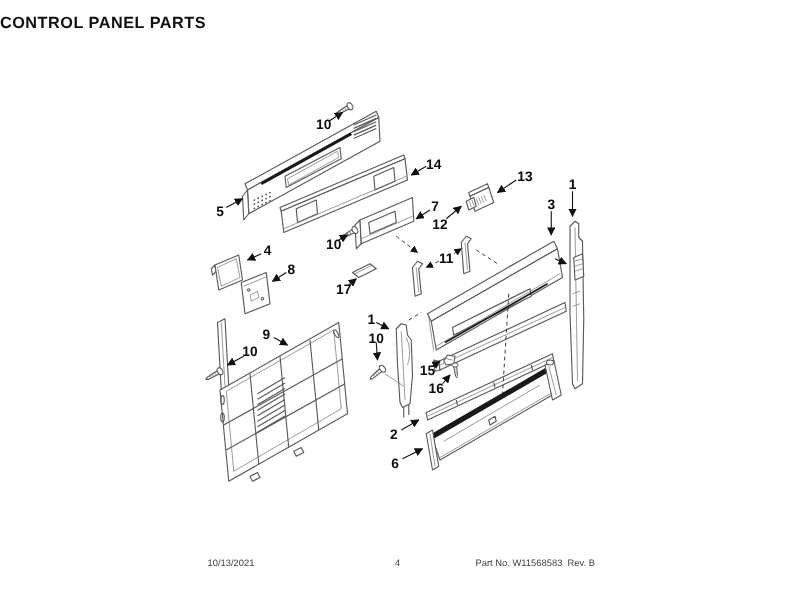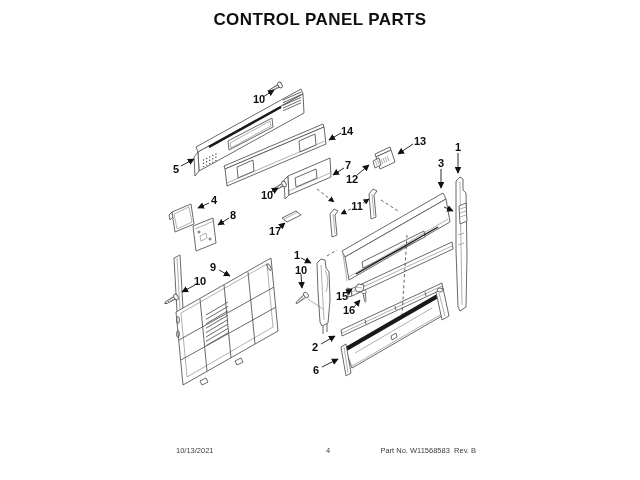--- a/index.html
+++ b/index.html
@@ -1,28 +1,28 @@
 <!DOCTYPE html>
 <html><head>
 <meta charset="utf-8">
 <style>
   html,body{margin:0;padding:0;background:#fff;}
   .page{position:relative;width:640px;height:480px;background:#fff;overflow:hidden;
         font-family:"Liberation Sans",sans-serif;}
-  .title{position:absolute;top:10px;left:0;right:0;text-align:center;margin:0;
-         font-size:17px;font-weight:bold;letter-spacing:.4px;color:#101010;}
+  .title{position:absolute;top:10px;left:0;right:0;margin:0;
+         font-size:13px;font-weight:bold;letter-spacing:.4px;color:#101010;}
   svg{position:absolute;left:0;top:0;}
   .ln{stroke:#585858;stroke-width:.9;fill:#fff;stroke-linejoin:round;}
   .lnn{stroke:#585858;stroke-width:.9;fill:none;stroke-linejoin:round;}
   .thin{stroke:#6e6e6e;stroke-width:.55;fill:none;}
   .darkline{stroke:#191919;fill:none;}
   .leader{stroke:#141414;stroke-width:.9;fill:none;}
   .dash{stroke:#3c3c3c;stroke-width:.8;stroke-dasharray:3 2.6;fill:none;}
   text.callout{font:bold 11px "Liberation Sans",sans-serif;fill:#0d0d0d;text-anchor:middle;}
-  .footer span{position:absolute;font-size:7.5px;color:#3d3d3d;white-space:pre;margin-left:10px;}
+  .footer span{position:absolute;font-size:7.5px;color:#3d3d3d;white-space:pre;}
   .f-date{left:166px;top:446px;}
   .f-page{left:316px;top:446px;}
   .f-part{right:164px;top:446px;}
 </style>
 </head>
 <body>
 
 <div class="page">
   <h1 class="title">CONTROL PANEL PARTS</h1>
 

